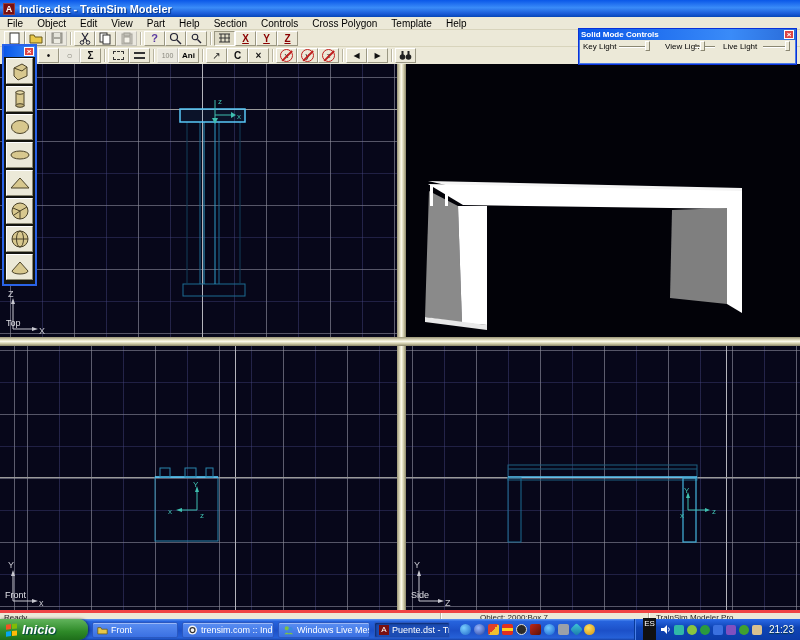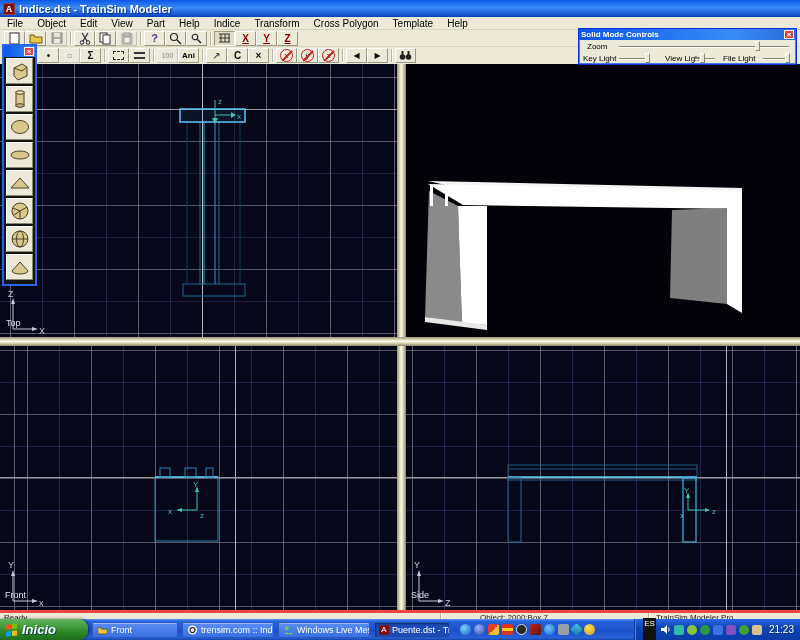--- a/index.html
+++ b/index.html
@@ -122,22 +122,22 @@
   <div id="title-text">Indice.dst - TrainSim Modeler</div>
 </div>
 
 <div id="menubar" class="abs">
   <span class="menu-item">File</span>
   <span class="menu-item">Object</span>
   <span class="menu-item">Edit</span>
   <span class="menu-item">View</span>
   <span class="menu-item">Part</span>
   <span class="menu-item">Help</span>
-  <span class="menu-item">Indice</span>
-  <span class="menu-item">Transform</span>
+  <span class="menu-item">Section</span>
+  <span class="menu-item">Controls</span>
   <span class="menu-item">Cross Polygon</span>
   <span class="menu-item">Template</span>
   <span class="menu-item">Help</span>
 </div>
 
 <div id="toolbar1" class="abs">
   <div class="tb-btn raised">
     <svg width="12" height="13">
         <rect x="1" y="1" width="9" height="11" fill="#fff" stroke="#333"></rect>
       </svg>
@@ -439,32 +439,27 @@
       </svg>
   </div>
 </div>
 
 <div id="svc" class="abs">
   <div id="svc-title">
     <span>Solid Mode Controls</span>
     <span class="close-x">×</span>
   </div>
   <div class="svc-row">
-    <span class="svc-label" style="left:8px">Zoom</span>
-    <span class="groove" style="left:40px; width:170px"></span>
-    <span class="thumb" style="left:176px"></span>
-  </div>
-  <div class="svc-row">
     <span class="svc-label" style="left:4px">Key Light</span>
     <span class="groove" style="left:40px; width:30px"></span>
     <span class="thumb" style="left:66px"></span>
     <span class="svc-label" style="left:86px">View Light</span>
     <span class="groove" style="left:116px; width:20px"></span>
     <span class="thumb" style="left:121px"></span>
-    <span class="svc-label" style="left:144px">File Light</span>
+    <span class="svc-label" style="left:144px">Live Light</span>
     <span class="groove" style="left:184px; width:26px"></span>
     <span class="thumb" style="left:206px"></span>
   </div>
 </div>
 
 <div id="statusbar" class="abs">
   <span class="sec" style="left:4px">Ready</span>
   <span class="status-div" style="left:440px"></span>
   <span class="sec" style="left:480px">Object: 2000:Box,7</span>
   <span class="status-div" style="left:648px"></span>

